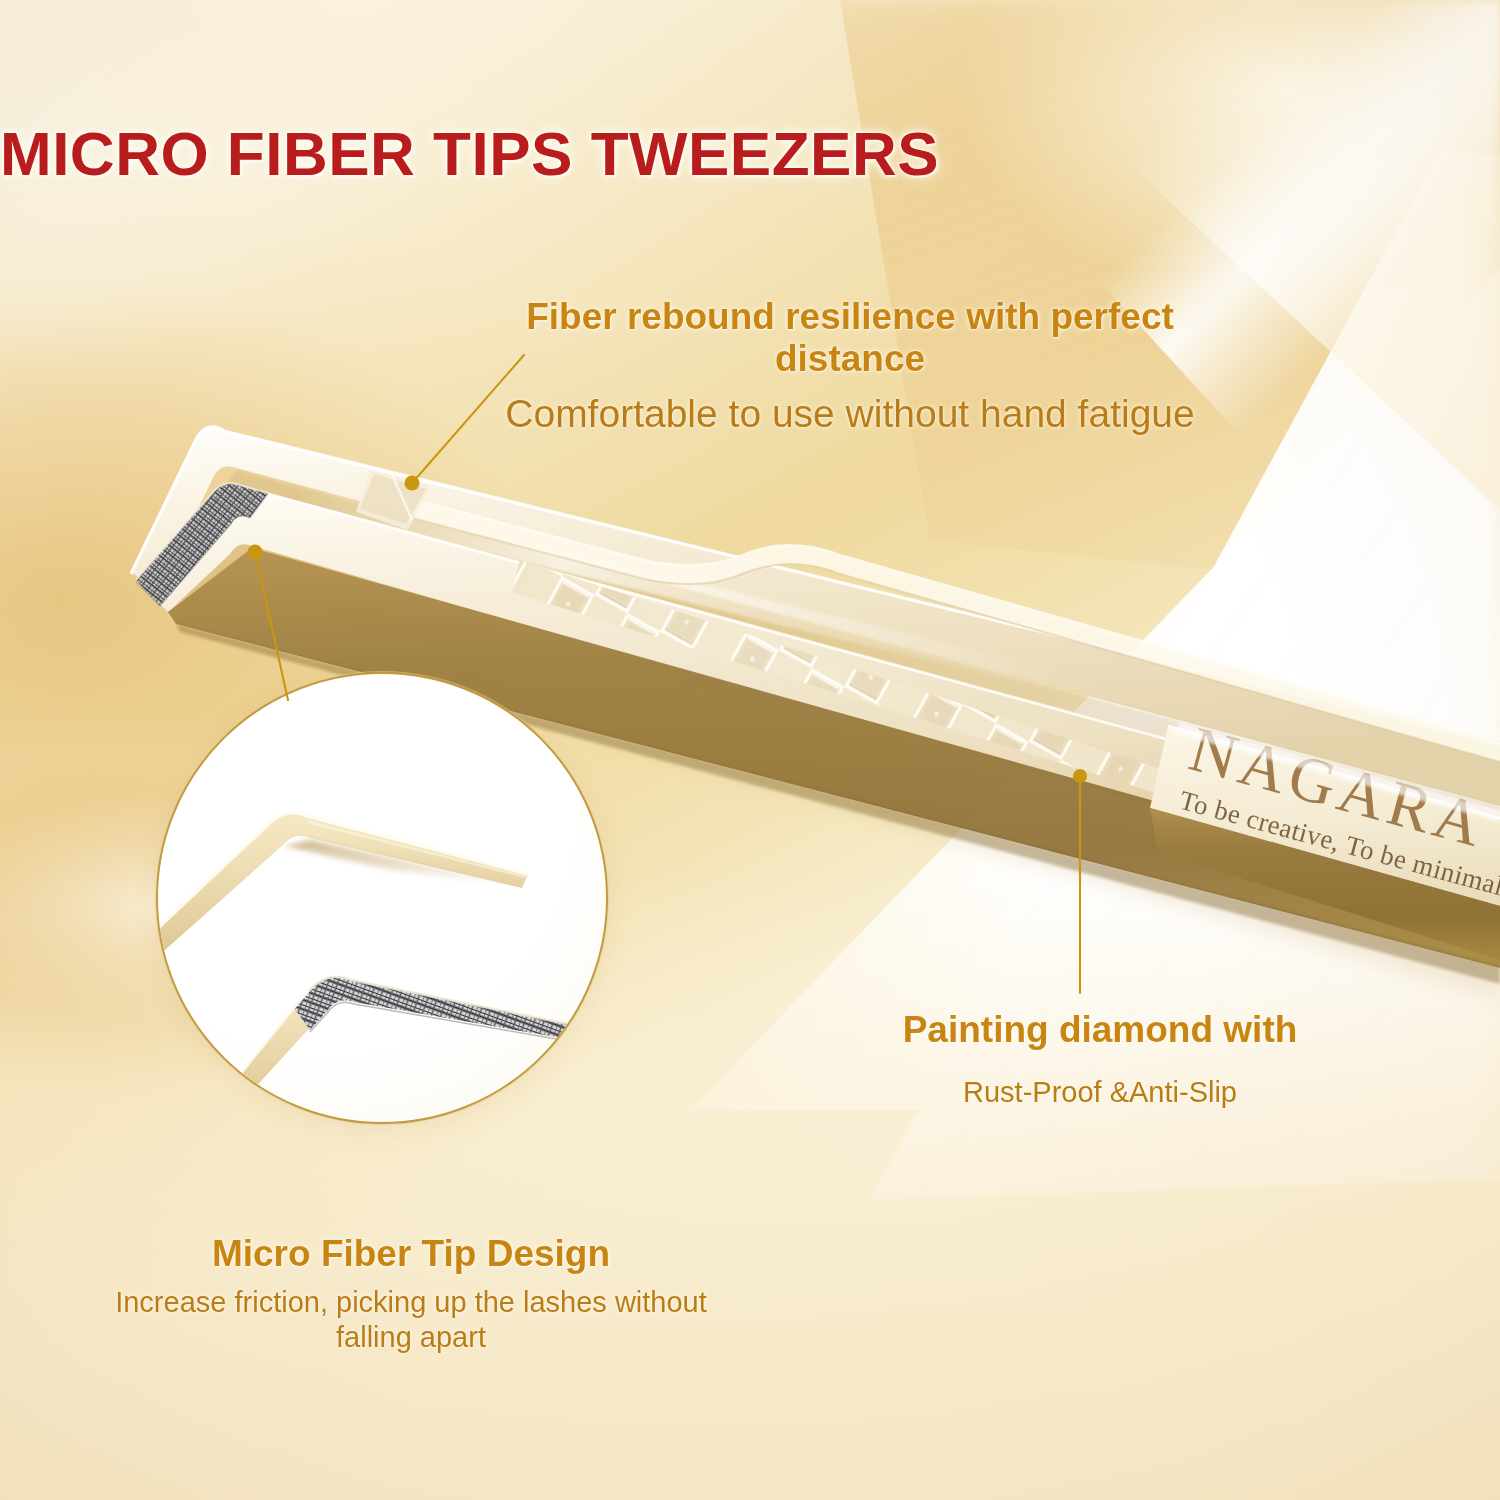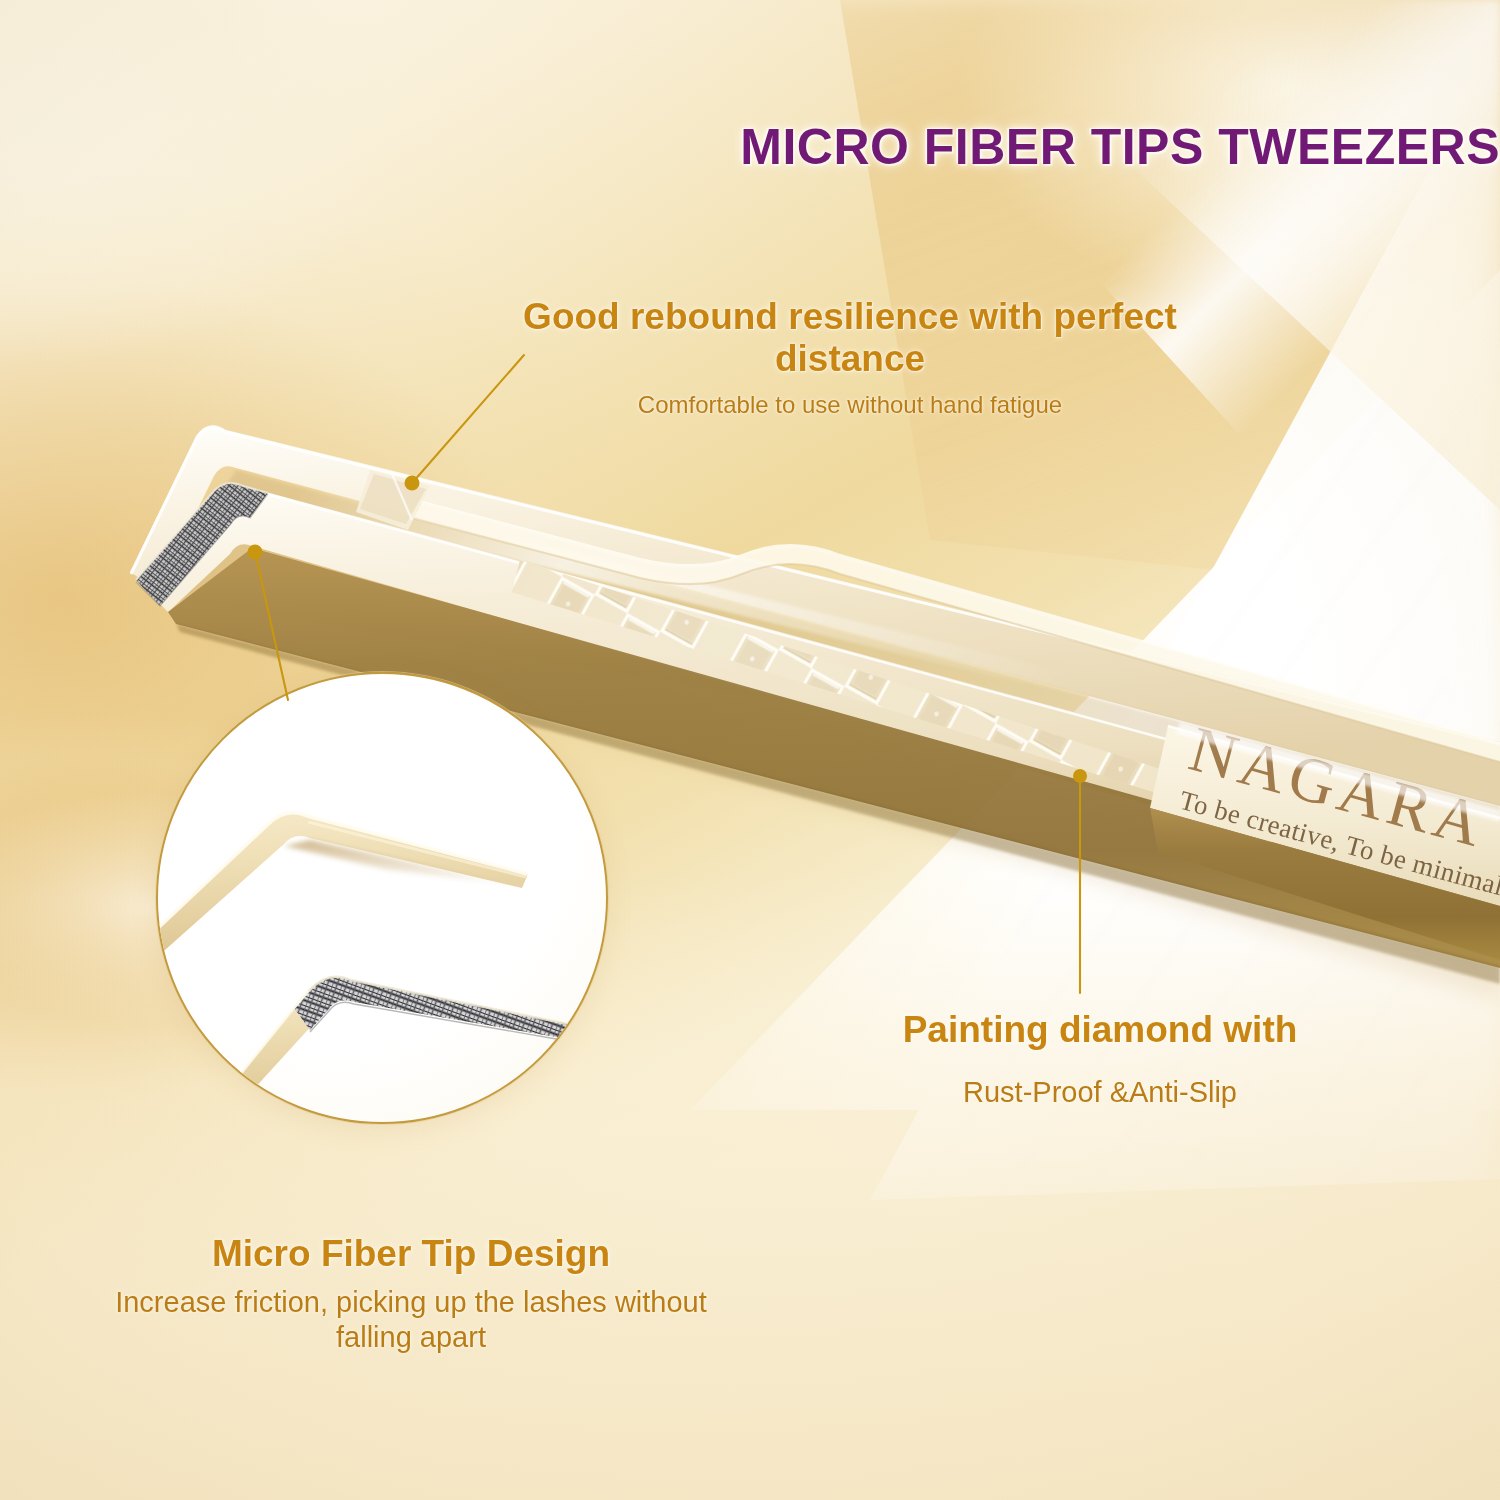--- a/index.html
+++ b/index.html
@@ -144,25 +144,25 @@
       radial-gradient(ellipse 1200px 1000px at 50% 48%,
         rgba(255,255,255,0) 45%,
         rgba(226,196,140,0.10) 78%,
         rgba(210,174,112,0.16) 100%);
   }
 
   
   .title {
     position:absolute;
     top:118px; left:0; right:0;
-    text-align:right;
-    font-size:50px;
+    text-align:left;
+    font-size:62px;
     font-weight:bold;
     letter-spacing:0.5px;
-    color:#701a75;
+    color:#b91c1c;
     white-space:nowrap;
     text-shadow:
       0 0 3px #FFFDF3,
       0 0 7px #FFFCF0,
       0 0 14px rgba(255,252,240,0.95),
       2px 2px 0 rgba(255,255,255,0.55),
       -2px -1px 0 rgba(255,255,255,0.55);
   }
 
   
@@ -179,21 +179,21 @@
   .callout .sub {
     color:#BA7C15;
     line-height:1.22;
     text-shadow:
       0 0 2px rgba(255,253,245,0.9),
       0 0 5px rgba(255,252,240,0.7);
   }
 
   #callout-rebound { top:296px; left:500px; width:700px; text-align:center; }
   #callout-rebound .head { font-size:37px; }
-  #callout-rebound .sub { font-size:24px; margin-top:10px;text-align:center; }
+  #callout-rebound .sub { font-size:39px; margin-top:10px;text-align:center; }
 
   #callout-grip { top:1009px; left:820px; width:560px; text-align:center; }
   #callout-grip .head { font-size:37px; }
   #callout-grip .sub { font-size:29px; margin-top:24px; }
 
   #callout-tip { top:1233px; left:86px; width:650px; text-align:center; }
   #callout-tip .head { font-size:37px; }
   #callout-tip .sub { font-size:29px; margin-top:10px; }
 
   
@@ -491,21 +491,21 @@
       <g>
         <line x1="256" y1="556" x2="288" y2="700"></line>
         <circle cx="255" cy="552" r="7.5" stroke="none"></circle>
       </g>
     </g>
   </svg>
 
   <div class="title">MICRO FIBER TIPS TWEEZERS</div>
 
   <div class="callout" id="callout-rebound">
-    <div class="head">Good rebound resilience with perfect distance</div>
+    <div class="head">Fiber rebound resilience with perfect distance</div>
     <div class="sub">Comfortable to use without hand fatigue</div>
   </div>
 
   <div class="callout" id="callout-grip">
     <div class="head">Painting diamond with</div>
     <div class="sub">Rust-Proof &amp;Anti-Slip</div>
   </div>
 
   <div class="callout" id="callout-tip">
     <div class="head">Micro Fiber Tip Design</div>

